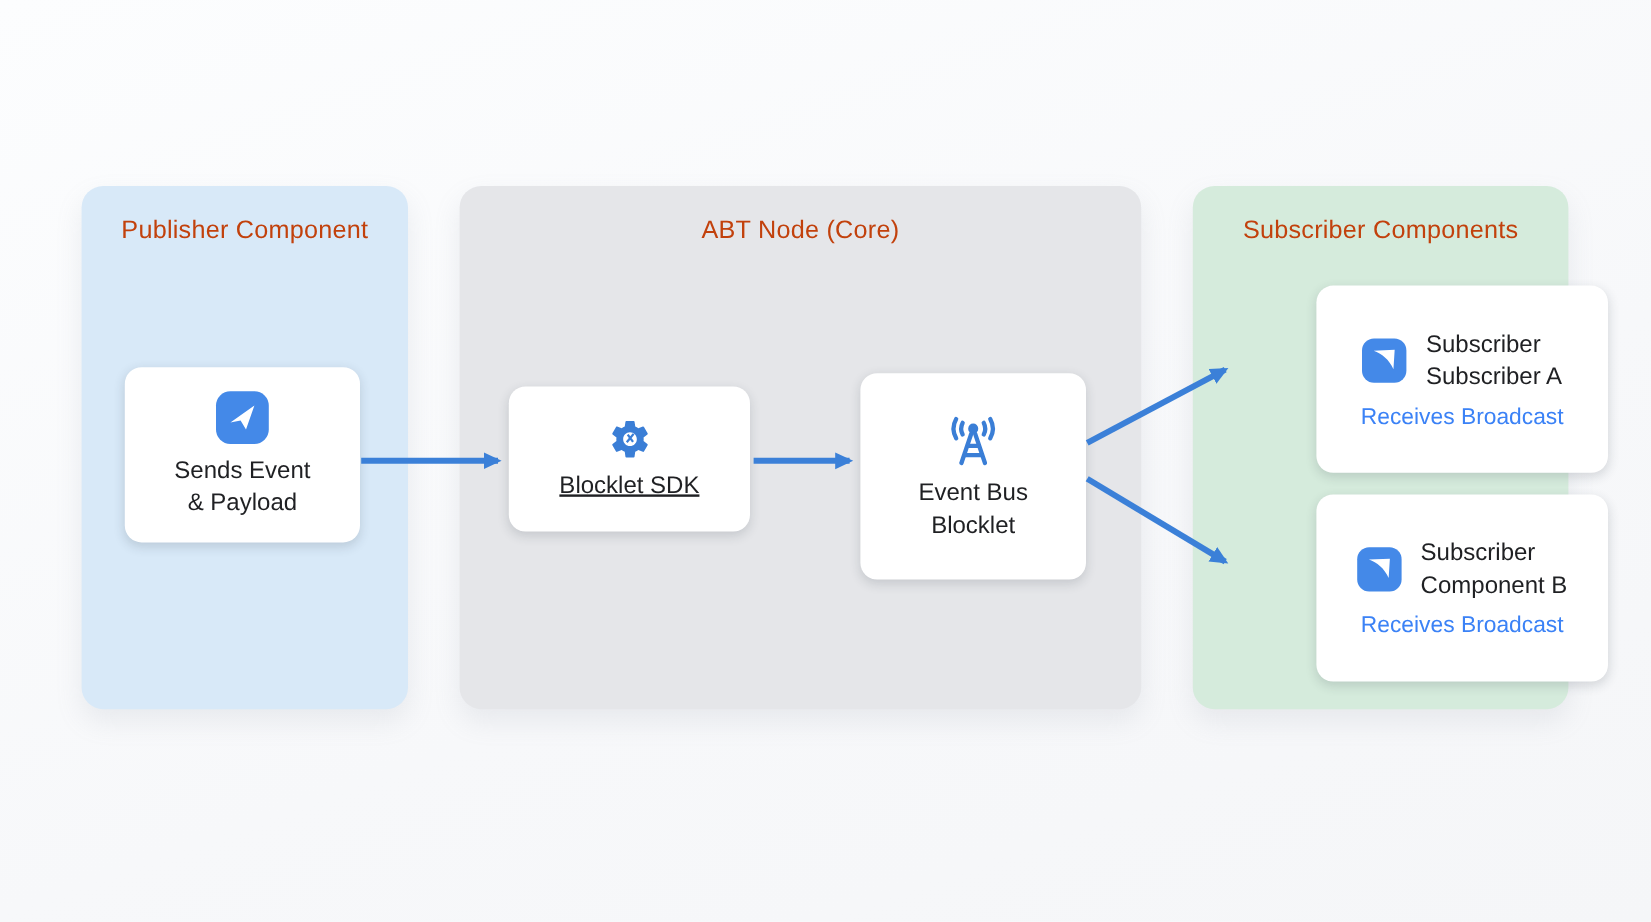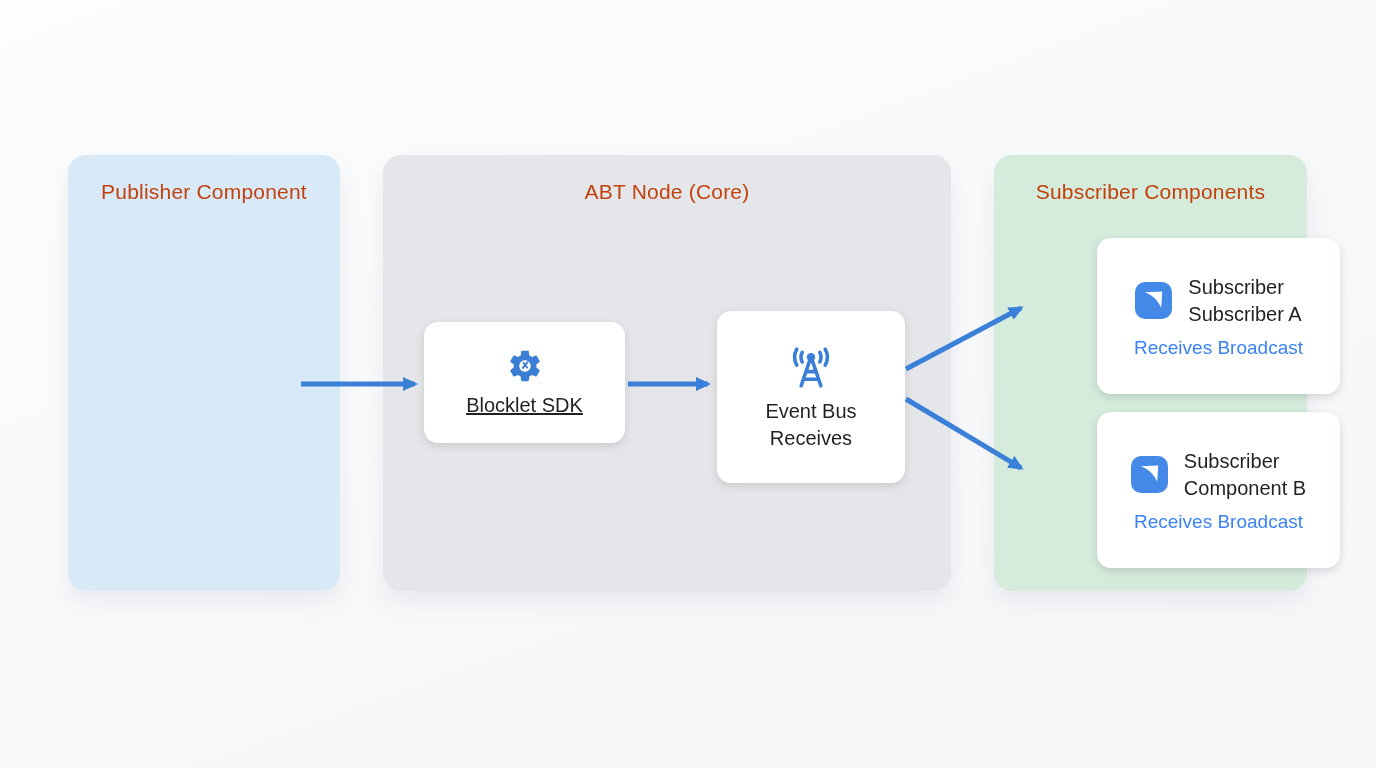--- a/index.html
+++ b/index.html
@@ -60,20 +60,31 @@
   </section>
 
   <section class="panel panel-abt">
     <h2 class="panel-title">ABT Node (Core)</h2>
   </section>
 
   <section class="panel panel-subscribers">
     <h2 class="panel-title">Subscriber Components</h2>
   </section>
 
+  <div class="card card-publisher">
+    <span class="icon-tile tile-lg">
+      <svg width="44" height="44" viewBox="0 0 44 44" aria-hidden="true">
+        <path d="M12 26 L32 12 L25 32 L20.5 24.5 Z" fill="#FFFFFF"></path>
+      </svg>
+    </span>
+    <div class="card-label">
+      <div>Sends Event</div>
+      <div>&amp; Payload</div>
+    </div>
+  </div>
 
   <div class="card card-sdk">
     <span class="bare-icon">
       <svg width="38" height="38" viewBox="0 0 24 24" aria-hidden="true">
         <path fill="#3A7ED6" d="M19.14 12.94c.04-.3.06-.61.06-.94 0-.32-.02-.64-.07-.94l2.03-1.58a.49.49 0 0 0 .12-.61l-1.92-3.32a.488.488 0 0 0-.59-.22l-2.39.96c-.5-.38-1.03-.7-1.62-.94l-.36-2.54a.484.484 0 0 0-.48-.41h-3.84c-.24 0-.43.17-.47.41l-.36 2.54c-.59.24-1.13.57-1.62.94l-2.39-.96c-.22-.08-.47 0-.59.22L2.74 8.87c-.12.21-.08.47.12.61l2.03 1.58c-.05.3-.09.63-.09.94s.02.64.07.94l-2.03 1.58a.49.49 0 0 0-.12.61l1.92 3.32c.12.22.37.29.59.22l2.39-.96c.5.38 1.03.7 1.62.94l.36 2.54c.05.24.24.41.48.41h3.84c.24 0 .44-.17.47-.41l.36-2.54c.59-.24 1.13-.56 1.62-.94l2.39.96c.22.08.47 0 .59-.22l1.92-3.32c.12-.22.07-.47-.12-.61l-2.01-1.58zM12 15.6c-1.98 0-3.6-1.62-3.6-3.6s1.62-3.6 3.6-3.6 3.6 1.62 3.6 3.6-1.62 3.6-3.6 3.6z"></path>
         <path d="M13.9 9.2 L10.3 13.6 M13.6 13.4 L10.8 9.6" stroke="#3A7ED6" stroke-width="1.2"></path>
       </svg>
     </span>
     <div class="card-label">Blocklet SDK</div>
   </div>
@@ -89,21 +100,21 @@
           <path d="M10.5 18.1 L17.5 18.1"></path>
           <path d="M9.6 4.7 a5.2 5.2 0 0 0 0 4.8"></path>
           <path d="M6.9 3.1 a8.2 8.2 0 0 0 0 8"></path>
           <path d="M18.4 4.7 a5.2 5.2 0 0 1 0 4.8"></path>
           <path d="M21.1 3.1 a8.2 8.2 0 0 1 0 8"></path>
         </g>
       </svg>
     </span>
     <div class="card-label">
       <div>Event Bus</div>
-      <div>Receives</div>
+      <div>Blocklet</div>
     </div>
   </div>
 
   <div class="card sub-card sub-card-a">
     <div class="sub-head">
       <span class="icon-tile">
         <svg width="37" height="37" viewBox="0 0 36 36" aria-hidden="true">
           <path d="M9.5 10 L26.5 9.3 L25.5 25 C22 17 16 12.5 9.5 10 Z" fill="#FFFFFF"></path>
         </svg>
       </span>

